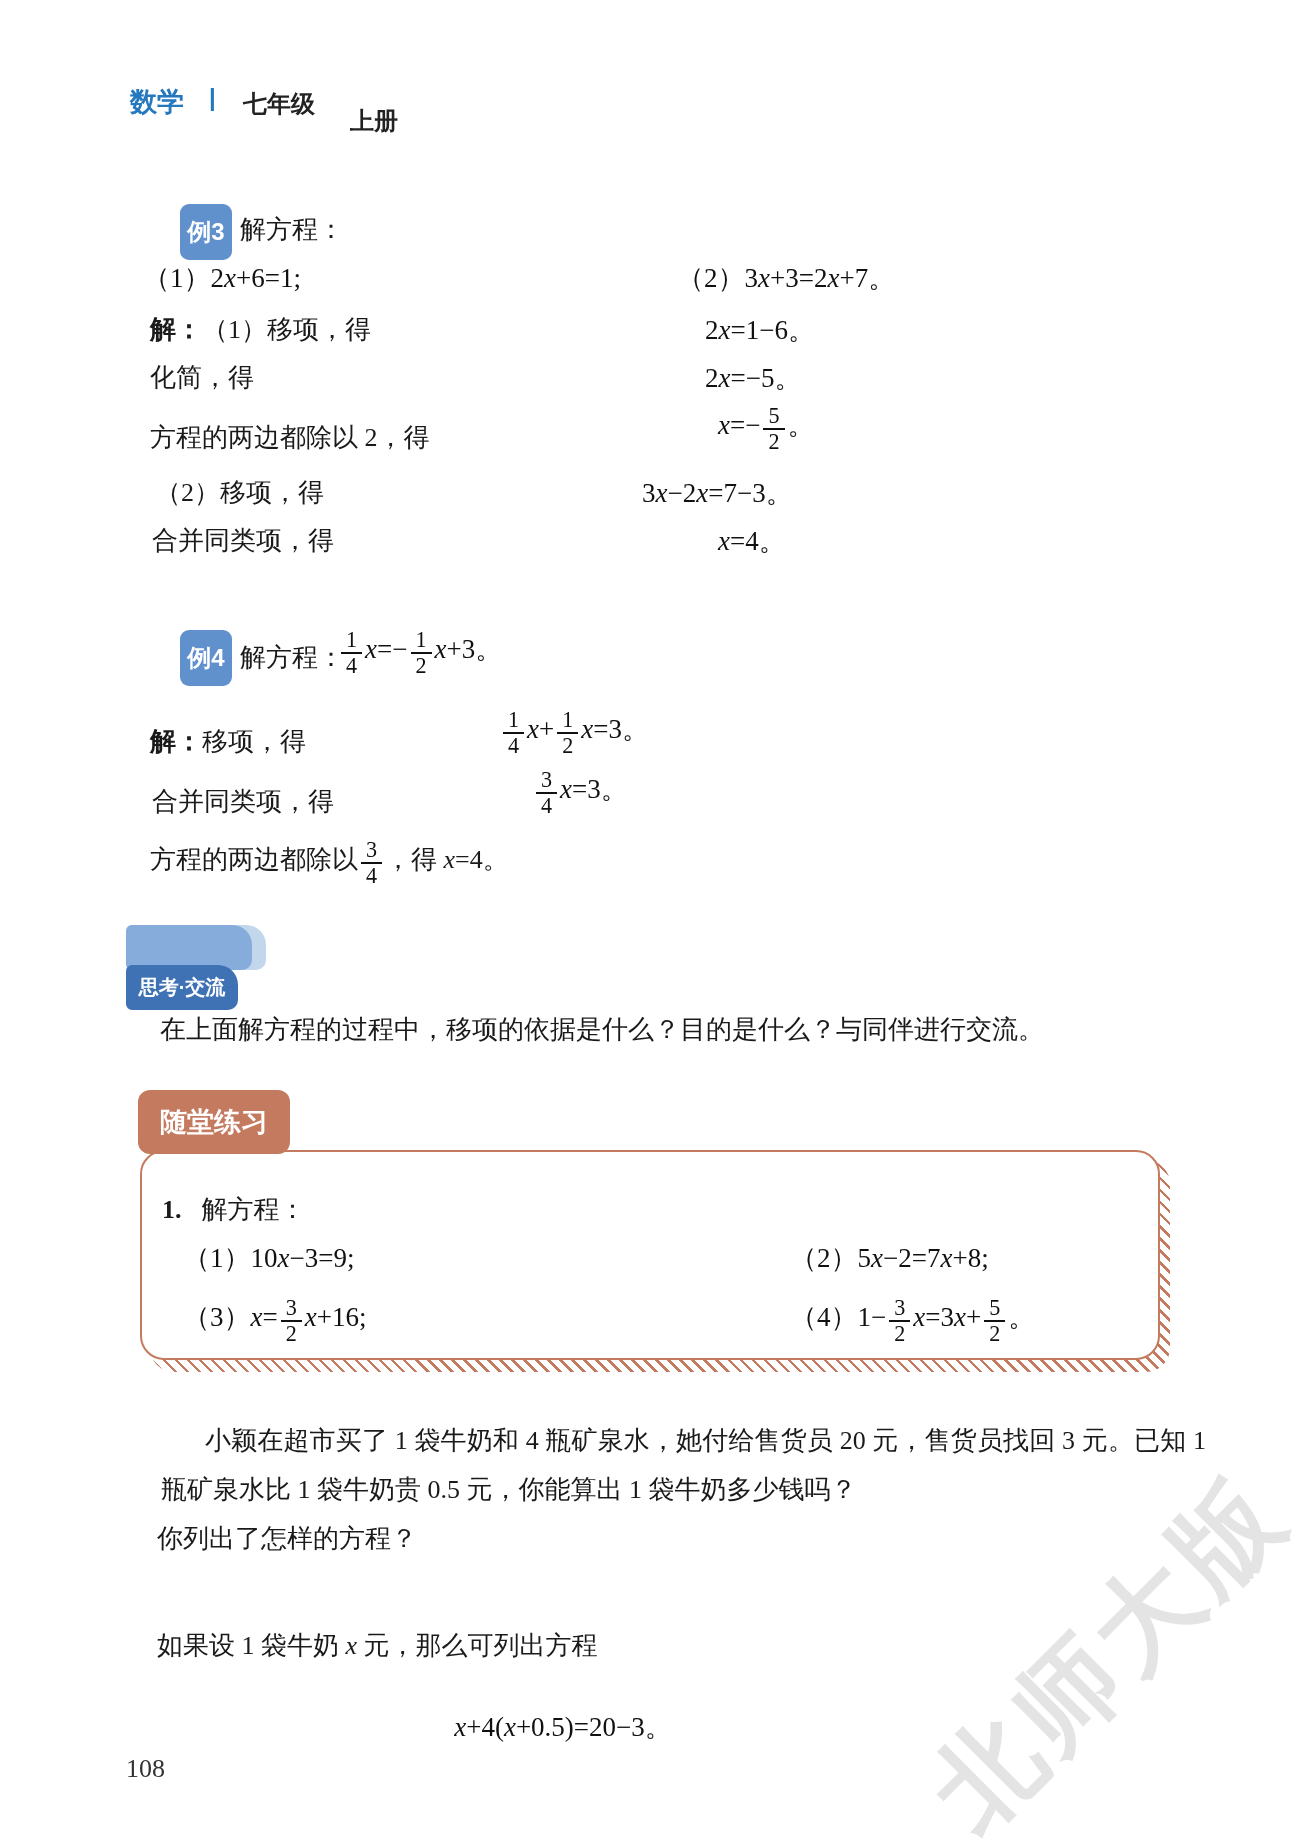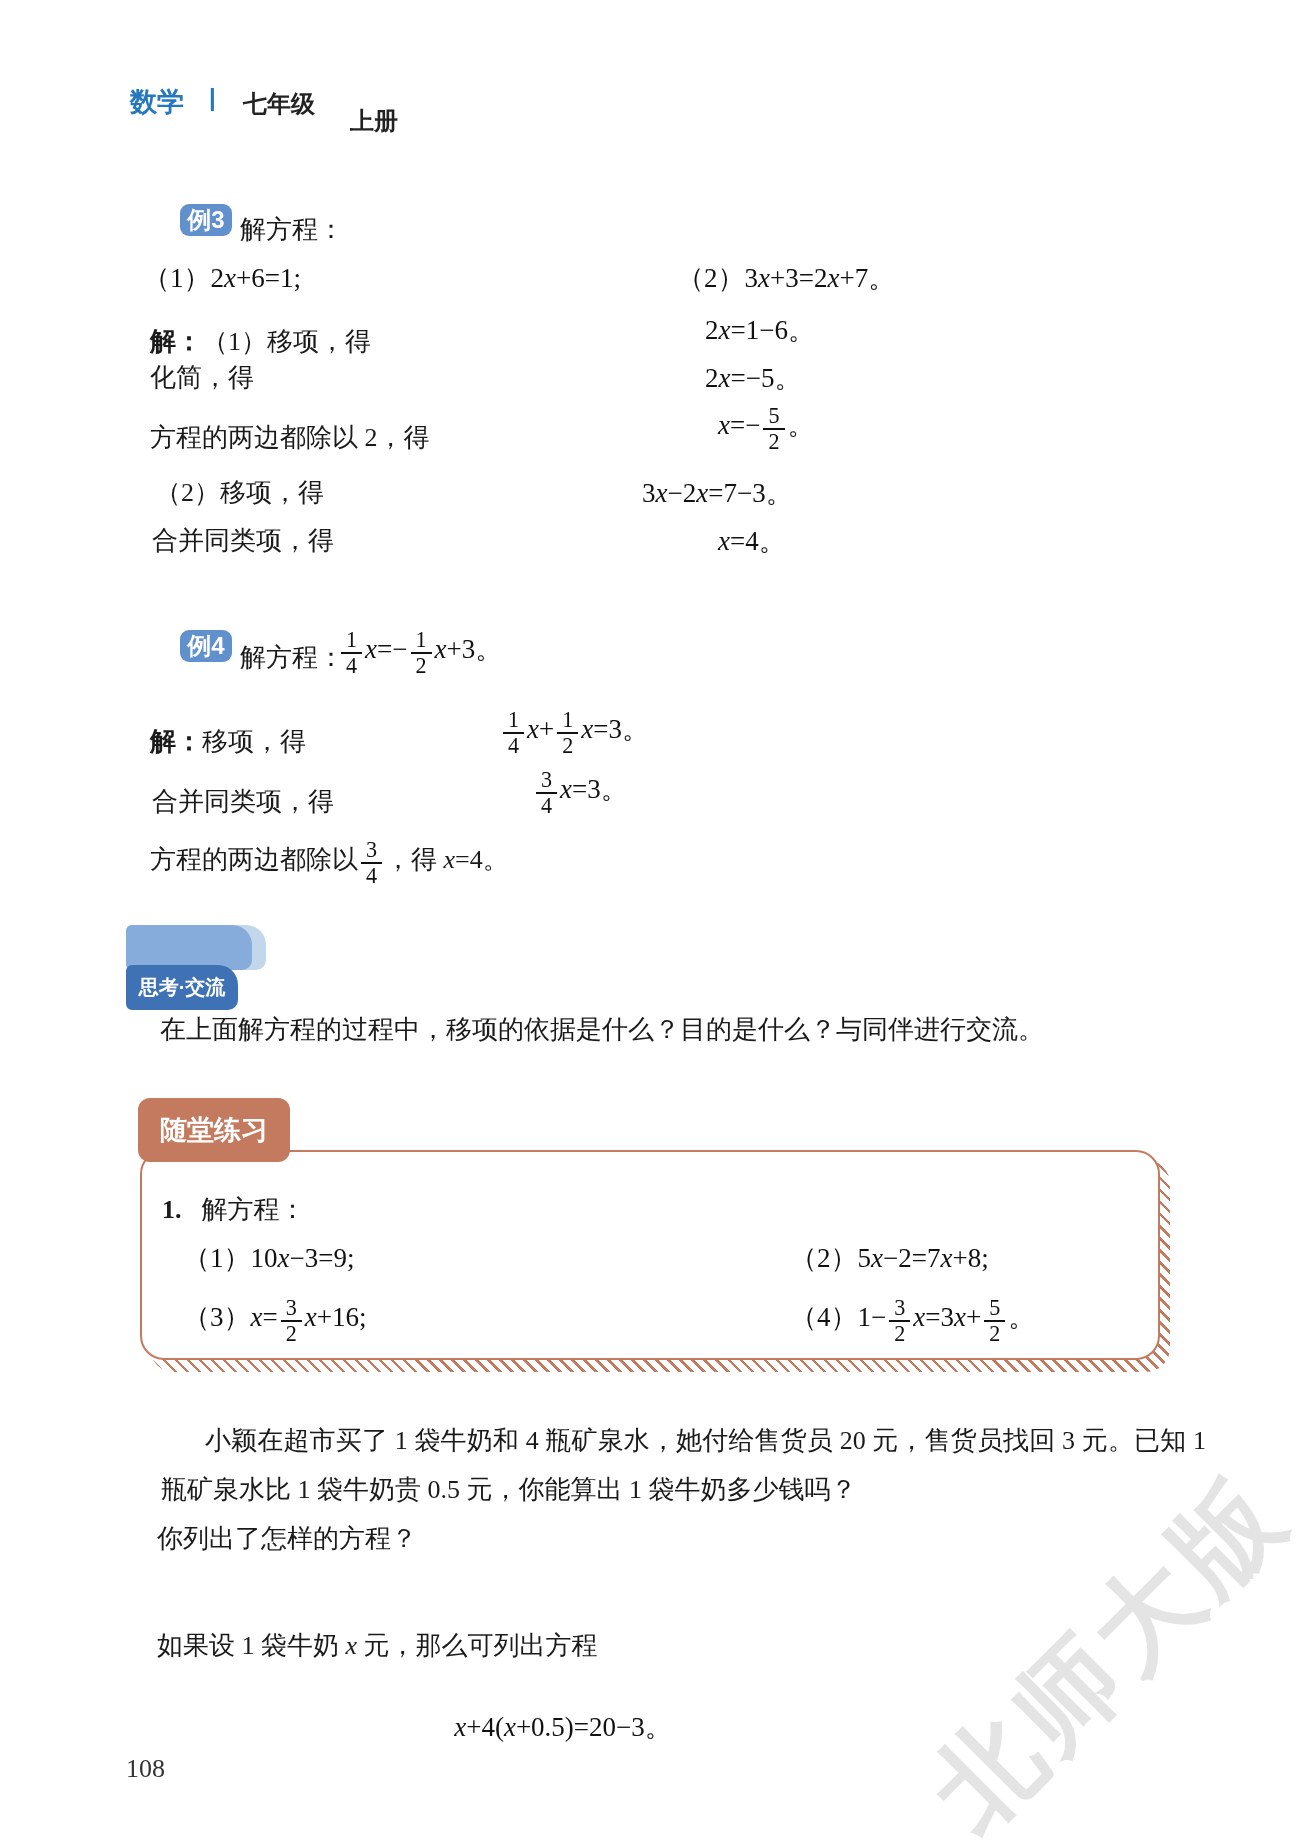--- a/index.html
+++ b/index.html
@@ -24,38 +24,38 @@
   
   .hdr-sub{position:absolute;left:130px;top:84px;font-family:"Liberation Sans",sans-serif;
            font-weight:bold;font-size:27px;color:var(--header-blue);}
   .hdr-div{position:absolute;left:209px;top:84px;font-family:"Liberation Sans",sans-serif;
            font-weight:bold;font-size:24px;color:var(--header-blue);}
   .hdr-grade{position:absolute;left:243px;top:88px;font-family:"Liberation Sans",sans-serif;
            font-weight:600;font-size:24px;color:#222;}
   .hdr-vol{position:absolute;left:350px;top:88px;font-family:"Liberation Sans",sans-serif;
            font-weight:600;font-size:24px;color:#222;margin-top:17px;}
   
-  .badge{position:absolute;width:52px;height:32px;background:var(--badge-blue);border-radius:9px;
+  .badge{position:absolute;width:52px;height:56px;background:var(--badge-blue);border-radius:9px;
          color:#fff;font-family:"Liberation Sans",sans-serif;font-size:24px;font-weight:bold;
          display:flex;align-items:center;justify-content:center;}
   
   .tk{position:absolute;top:925px;height:45px;border-radius:6px 20px 10px 6px;}
   .tk3{left:126px;width:140px;background:var(--think-light);}
   .tk2{left:126px;width:126px;background:var(--think-mid);}
   .tk1{left:126px;width:112px;background:var(--think-blue);color:#fff;
        font-family:"Liberation Sans",sans-serif;font-weight:bold;font-size:20px;
        display:flex;align-items:center;justify-content:center;margin-top:40px;}
   
   .p-shadow{position:absolute;left:150px;top:1160px;width:1020px;height:212px;border-radius:24px;
        background:repeating-linear-gradient(45deg,var(--salmon) 0 2.5px,transparent 2.5px 8.5px);}
   .p-box{position:absolute;left:140px;top:1150px;width:1020px;height:210px;background:#fff;
        border:2.5px solid var(--salmon);border-radius:24px;box-sizing:border-box;}
   .p-tab{position:absolute;left:138px;top:1090px;width:152px;height:64px;background:var(--salmon);
        border-radius:12px;color:#fff;font-family:"Liberation Sans",sans-serif;font-weight:bold;
-       font-size:27px;display:flex;align-items:center;justify-content:center;z-index:2;margin-top:8px;}
+       font-size:27px;display:flex;align-items:center;justify-content:center;z-index:2;}
   
   .para{position:absolute;margin:0;font-size:26px;line-height:49px;color:var(--text);text-align:right;}
   .just{text-indent:44px;text-align:justify;margin-left:48px;}
   .center{text-align:center;margin-top:44px;}
   .pageno{position:absolute;left:126px;top:1754px;font-size:26px;color:#333;}
   .watermark{position:absolute;left:952px;top:1742px;transform:rotate(-45deg);
        transform-origin:0 50%;font-size:104px;letter-spacing:8px;color:var(--watermark);
        white-space:nowrap;font-weight:bold;}
 </style>
 </head>
@@ -67,21 +67,21 @@
 <span class="hdr-div">|</span>
 <span class="hdr-grade">七年级</span>
 <span class="hdr-vol">上册</span>
 
 <div class="badge" style="left:180px;top:204px">例3</div>
 <span class="cn" style="left:240px;top:212px">解方程：</span>
 
 <span class="eq" style="left:143px;top:260px"><span>（1）2<i class="vx">x</i>+6=1;</span></span>
 <span class="eq" style="left:677px;top:260px"><span>（2）3<i class="vx">x</i>+3=2<i class="vx">x</i>+7。</span></span>
 
-<span class="cn" style="left:150px;top:324px"><b class="strong">解：</b><span>（1）移项，得</span></span>
+<span class="cn" style="left:150px;top:312px"><b class="strong">解：</b><span>（1）移项，得</span></span>
 <span class="eq" style="left:705px;top:312px"><span>2<i class="vx">x</i>=1−6。</span></span>
 
 <span class="cn" style="left:150px;top:360px">化简，得</span>
 <span class="eq" style="left:705px;top:360px"><span>2<i class="vx">x</i>=−5。</span></span>
 
 <span class="cn" style="left:150px;top:420px">方程的两边都除以 2，得</span>
 <span class="eq" style="left:718px;top:404px"><span><span><i class="vx">x</i>=−</span></span><span class="frac"><span class="fn">5</span><span class="fd">2</span></span><span>。</span></span>
 
 <span class="cn" style="left:155px;top:475px">（2）移项，得</span>
 <span class="eq" style="left:642px;top:475px"><span>3<i class="vx">x</i>−2<i class="vx">x</i>=7−3。</span></span>

